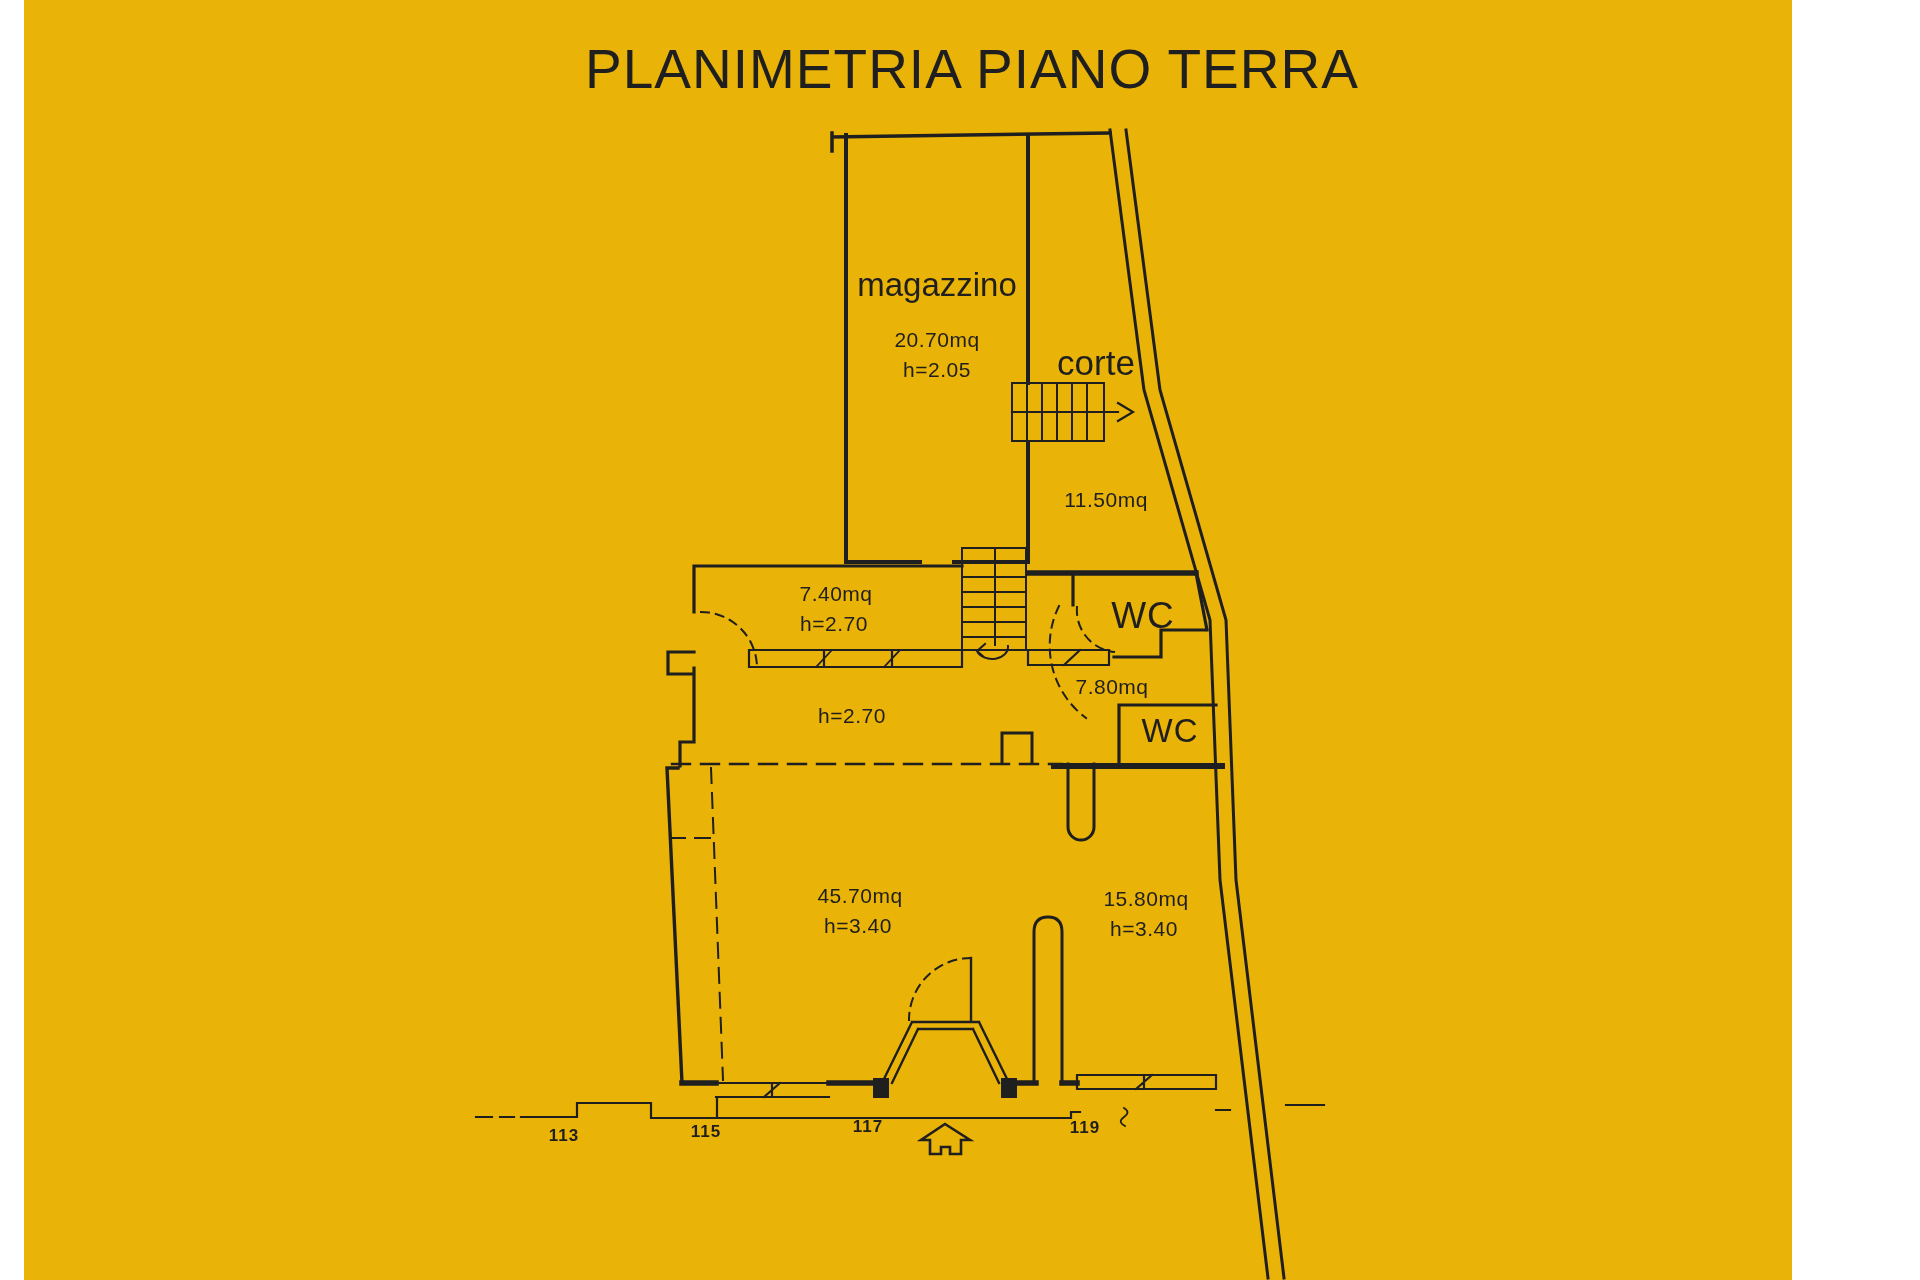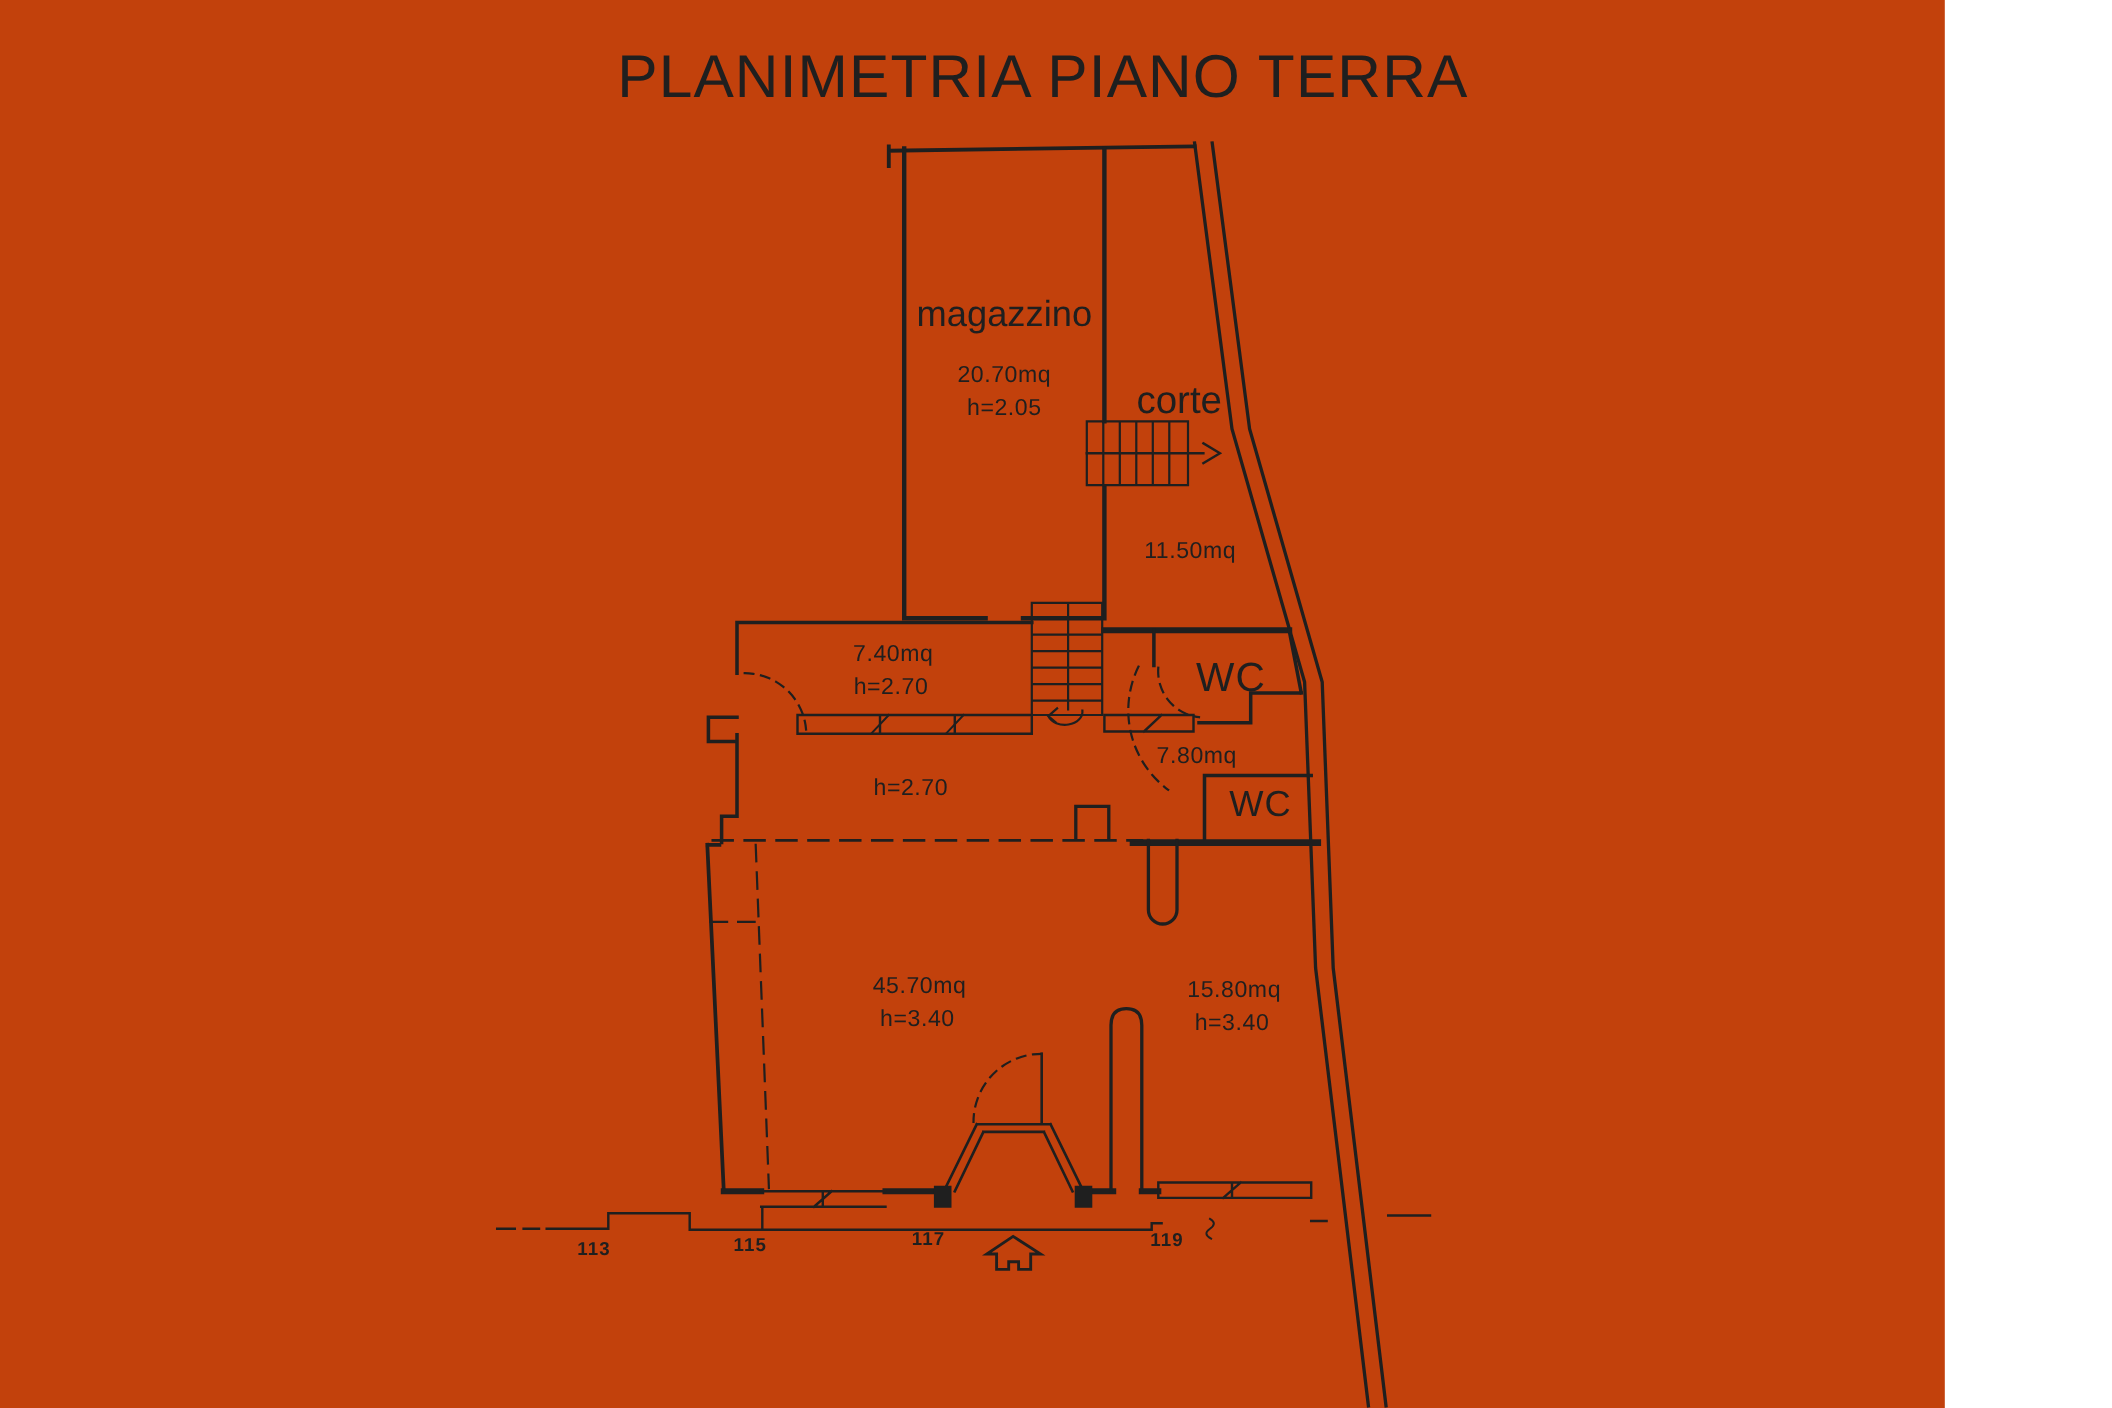--- a/index.html
+++ b/index.html
@@ -4,23 +4,24 @@
 <style>
   html, body {
     margin: 0;
     padding: 0;
     background: #ffffff;
   }
   .page {
     position: relative;
     width: 1768px;
     height: 1280px;
-    background: #c2410c;
+    background: #eab308;
     overflow: hidden;
     font-family: "Liberation Sans", sans-serif;
+    margin-left: 24px;
   }
   svg { display: block; }
   text {
     font-family: "Liberation Sans", sans-serif;
     fill: #1f1f1f;
   }
   .t-title   { font-size: 55px; letter-spacing: 1px; }
   .t-room    { font-size: 33px; }
   .t-court   { font-size: 35px; }
   .t-meas    { font-size: 21px; letter-spacing: 0.5px; }

